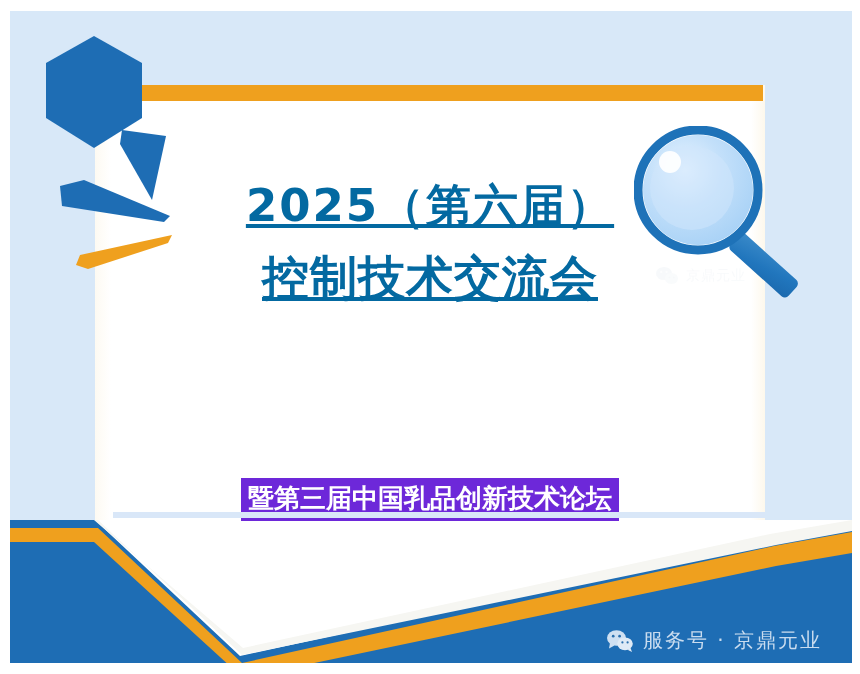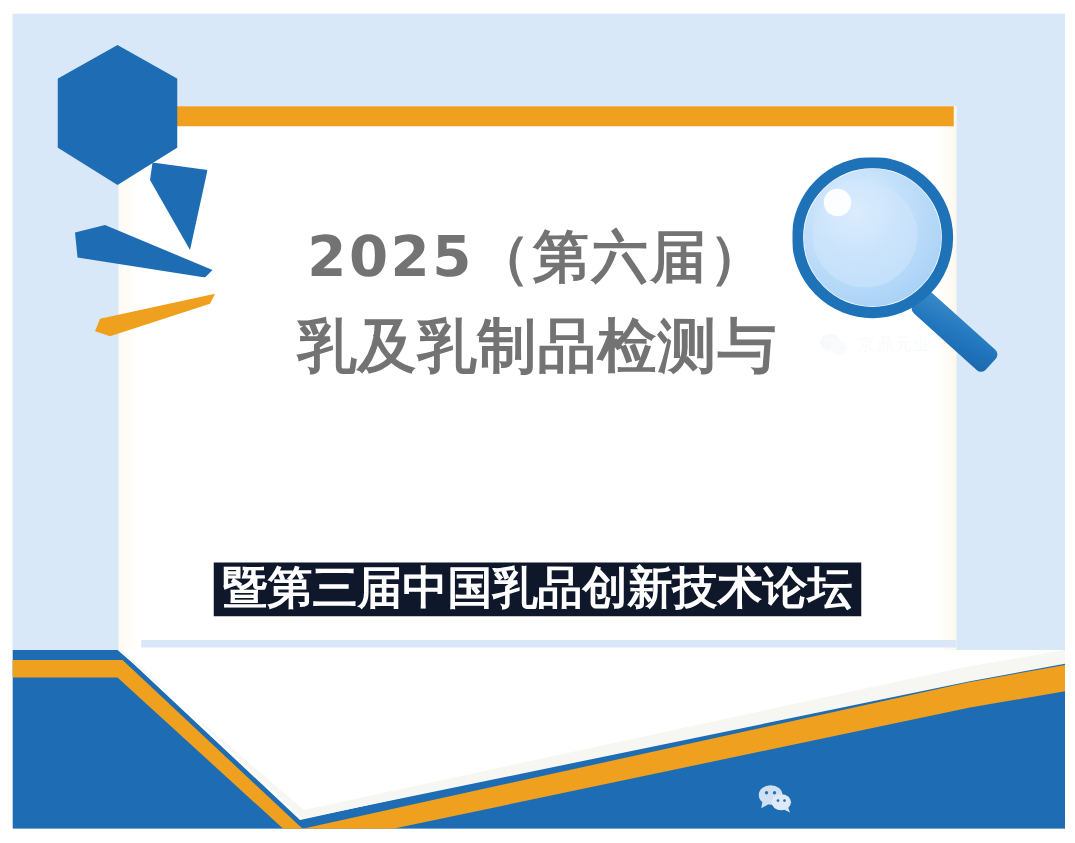--- a/index.html
+++ b/index.html
@@ -134,46 +134,48 @@
     top: 170px;
     width: 640px;
     text-align: center;
     z-index: 5;
   }
   .title-line {
     font-family: "DejaVu Sans", "Liberation Sans", sans-serif;
     font-weight: 700;
     font-size: 47px;
     line-height: 72px;
-    color: #737373;
+    color: #0369a1;
     letter-spacing: 1px;
     white-space: nowrap;
+    text-decoration: underline;
   }
   .title-line.l1 { font-size: 45px; letter-spacing: 2px; }
 
   
   .subtitle-wrap {
     position: absolute;
     left: 0;
     top: 450px;
     width: 860px;
     text-align: center;
     z-index: 6;
   }
   .subtitle {
     display: inline-block;
-    background: #0f172a;
+    background: #6d28d9;
     color: #ffffff;
     font-family: "DejaVu Sans", "Liberation Sans", sans-serif;
     font-weight: 700;
-    font-size: 36px;
+    font-size: 26px;
     line-height: 39px;
     padding: 1px 7px 3px 7px;
     letter-spacing: 0px;
     white-space: nowrap;
+    margin-top: 28px;
   }
 
   
   .divider {
     position: absolute;
     left: 113px;
     top: 512px;
     width: 652px;
     height: 6px;
     background: #d9e7f8;
@@ -263,35 +265,36 @@
       <circle cx="6.2" cy="6" r="1.15" fill="#f7fafc"></circle>
       <circle cx="11.6" cy="6" r="1.15" fill="#f7fafc"></circle>
       <circle cx="14.4" cy="11.4" r="0.95" fill="#e2eaf1"></circle>
       <circle cx="18.8" cy="11.4" r="0.95" fill="#e2eaf1"></circle>
     </svg>
     <span class="wm-text">京鼎元业</span>
   </div>
 
   <div class="title-block">
     <div class="title-line l1">2025（第六届）</div>
-    <div class="title-line">乳及乳制品检测与</div>
+    <div class="title-line">控制技术交流会</div>
   </div>
 
   <div class="subtitle-wrap">
     <span class="subtitle">暨第三届中国乳品创新技术论坛</span>
   </div>
 
   <div class="divider"></div>
 
   <div class="wechat-footer">
     <svg width="28" height="24" viewBox="0 0 28 24">
       <ellipse cx="10.5" cy="9" rx="9.5" ry="7.8" fill="#cfe0f2"></ellipse>
       <polygon points="4,14 3,19.5 8.5,16.5" fill="#cfe0f2"></polygon>
       <ellipse cx="19" cy="14.8" rx="7.8" ry="6.4" fill="#dfeaf6"></ellipse>
       <polygon points="24.5,19 26,23 21.5,20.8" fill="#dfeaf6"></polygon>
       <circle cx="7.2" cy="7.2" r="1.35" fill="#2a6fae"></circle>
       <circle cx="13.6" cy="7.2" r="1.35" fill="#2a6fae"></circle>
       <circle cx="16.4" cy="13.4" r="1.1" fill="#2a6fae"></circle>
       <circle cx="21.6" cy="13.4" r="1.1" fill="#2a6fae"></circle>
     </svg>
+    <span class="wc-text">服务号 · 京鼎元业</span>
   </div>
 
 </div>
 
 </body></html>

